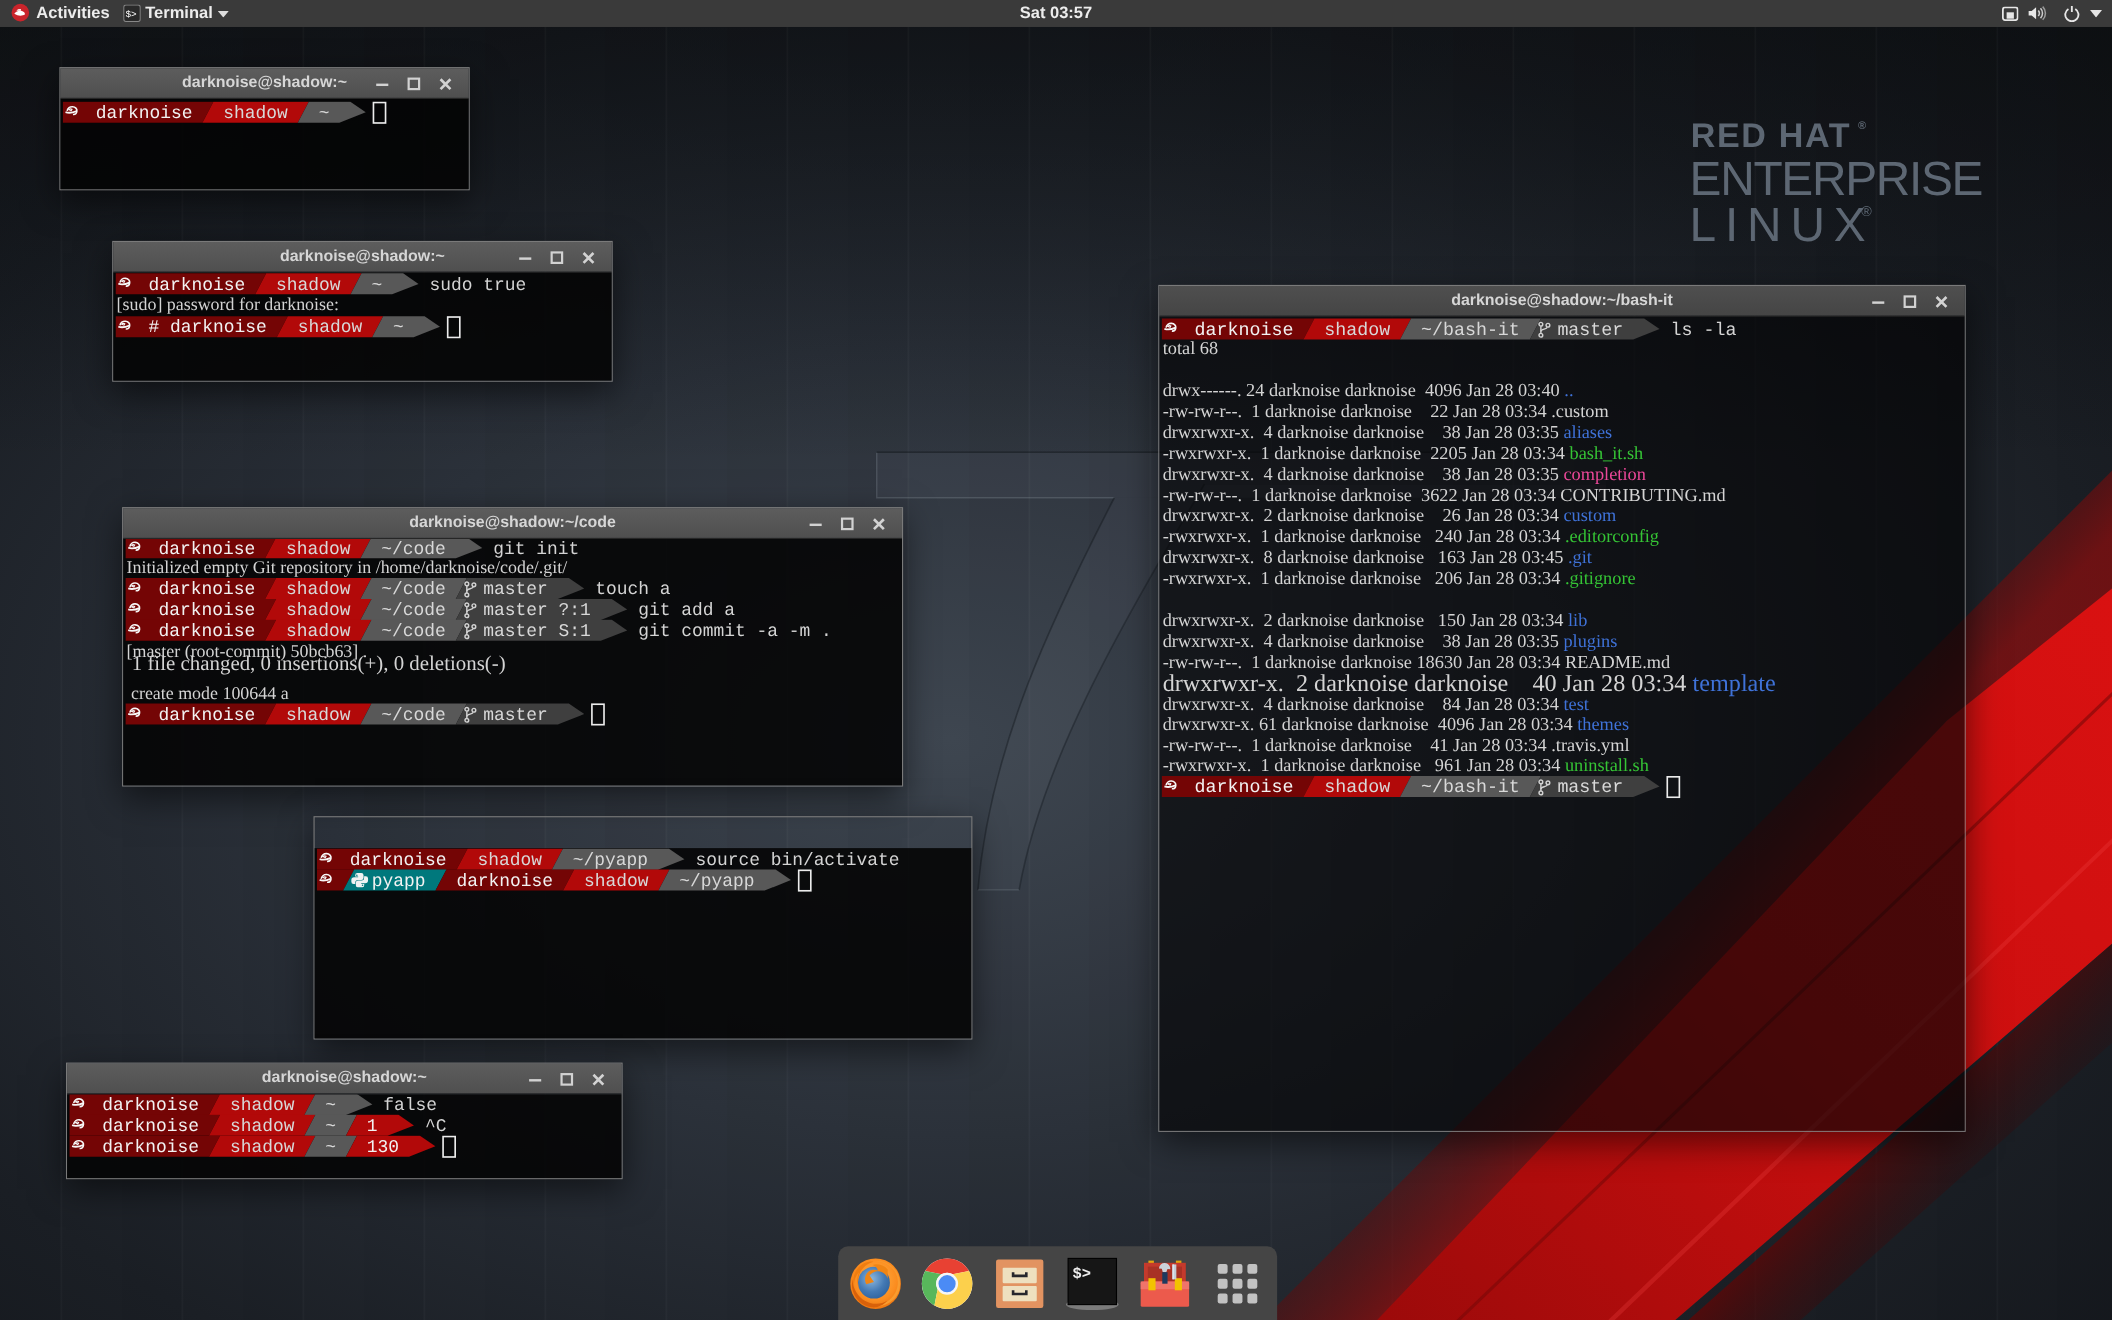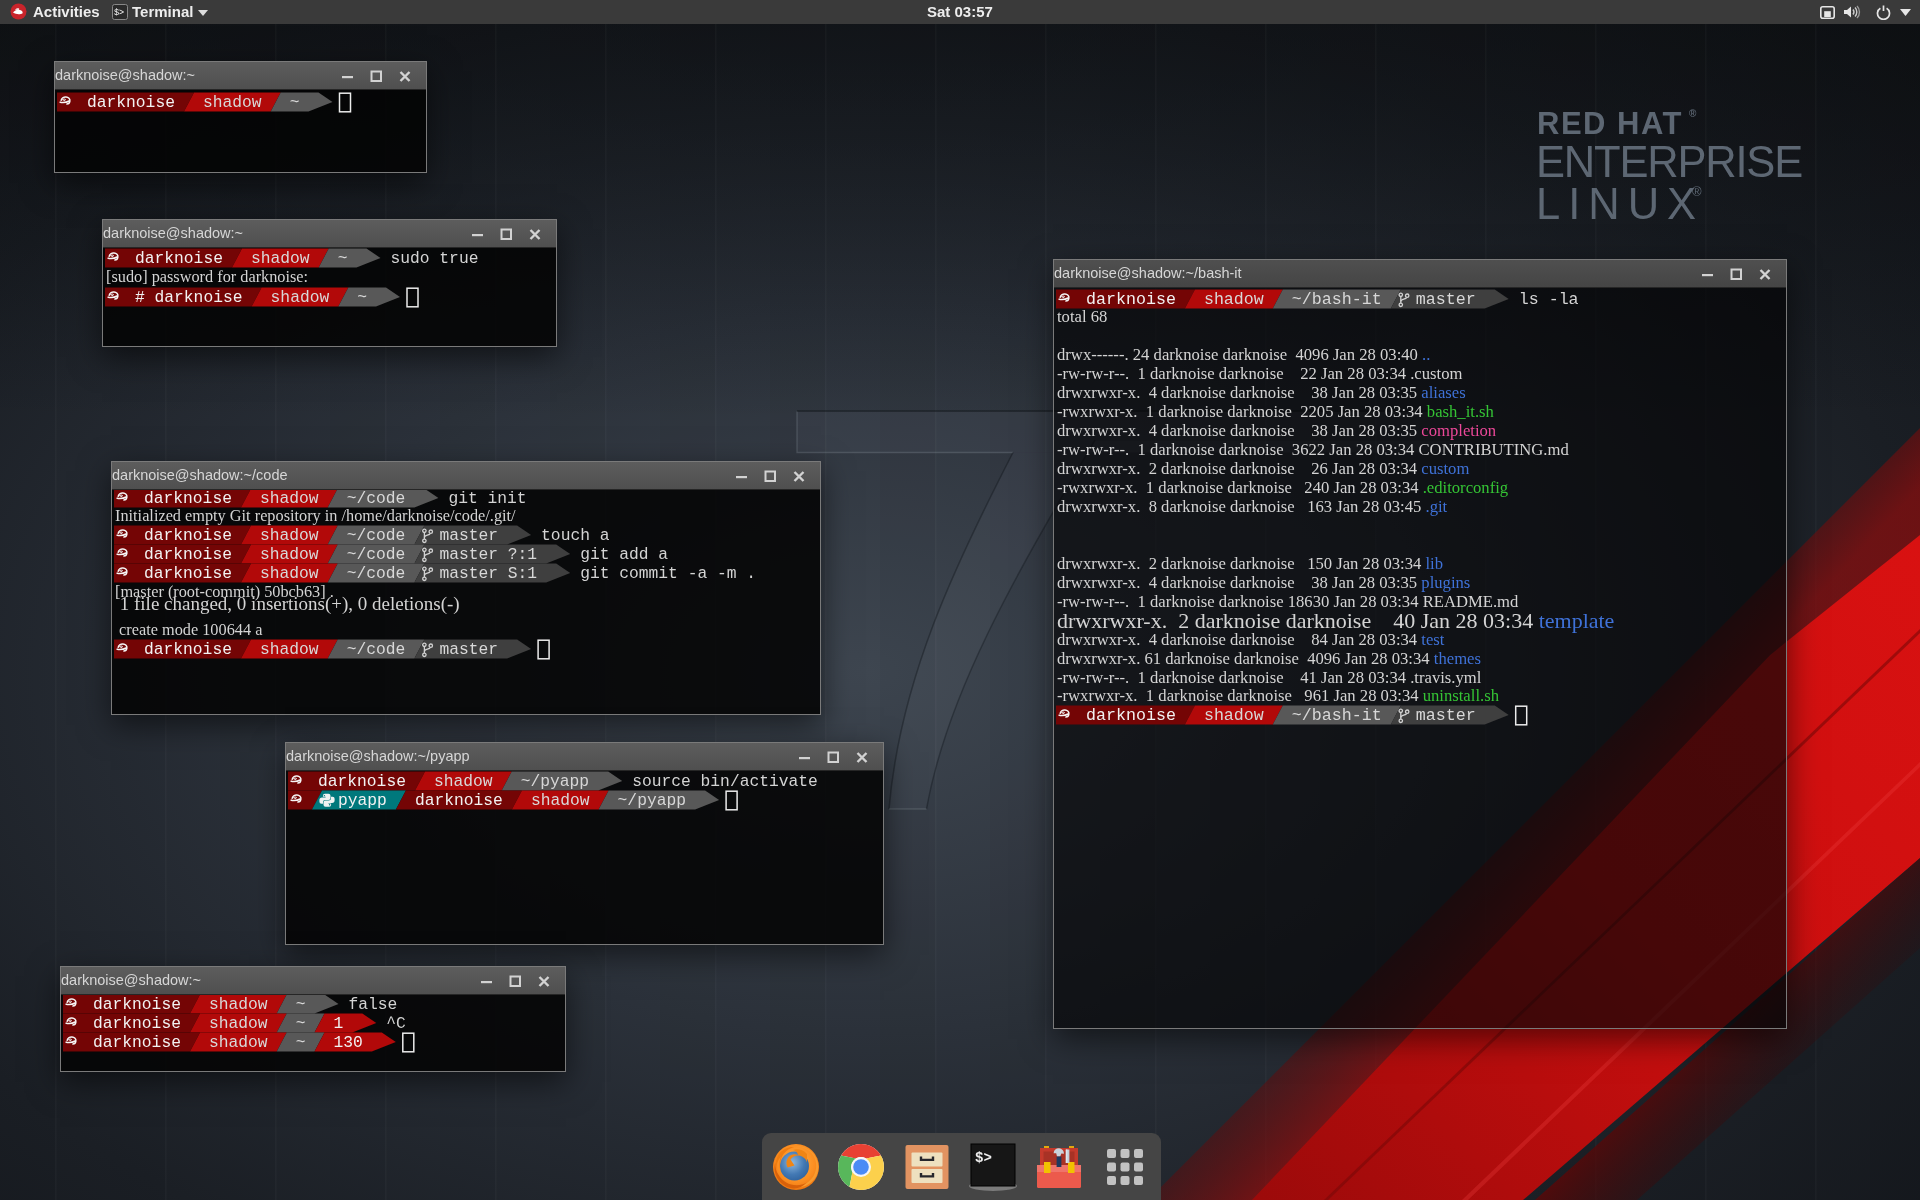--- a/index.html
+++ b/index.html
@@ -1,21 +1,21 @@
 <!DOCTYPE html>
 <html><head><meta charset="utf-8"><style>
 *{margin:0;padding:0;box-sizing:border-box;-webkit-font-smoothing:antialiased}
 html,body{width:1920px;height:1200px;overflow:hidden;background:#1b1f24;font-family:"Liberation Sans",sans-serif}
 #stage{position:relative;width:1920px;height:1200px}
 #wall{position:absolute;left:0;top:0}
 #topbar{position:absolute;left:0;top:0;width:1920px;height:24px;background:#3a3a3a;will-change:transform}
 .tbtxt{position:absolute;top:2.5px;font-size:15px;font-weight:bold;color:#ededed}
 .win{position:absolute;border:1px solid #7a7a7a;box-shadow:0 10px 30px rgba(0,0,0,0.55);will-change:transform}
 .tbar{height:28px;border-bottom:1px solid #262626;position:relative}
-.title{position:absolute;left:0;right:0;top:4.5px;font-size:14.5px;font-weight:normal;color:#d6d6d6}
+.title{position:absolute;left:0;right:0;text-align:center;top:4.5px;font-size:14.5px;font-weight:bold;color:#d6d6d6}
 .btns{position:absolute;right:4px;top:0}
 .term{position:absolute;left:0;top:28px;right:0;bottom:0;overflow:hidden}
 .tl{position:absolute;white-space:pre;font-family:Liberation Serif, serif;font-size:16.3px;line-height:19.5px;color:#d4d4d4}
 .pr{position:absolute}
 #dock{position:absolute;left:762px;top:1133px;width:399px;height:67px;background:#454545;border-radius:9px 9px 0 0}
 </style></head><body>
 <div id="stage">
 <svg id="wall" style="will-change:transform" width="1920" height="1200" viewBox="0 0 1920 1200">
 <defs>
 <radialGradient id="vig" cx="0.45" cy="0.56" r="0.75">
@@ -258,28 +258,20 @@
 <path d="M3,4.9 V11.5"></path>
 <path d="M3,9.8 C3,7.2 8.2,8 8.8,5.9"></path>
 <circle cx="9.4" cy="4.1" r="1.7"></circle>
 </g>
           <text x="325.4" y="15.2" fill="#d8d8d8">master</text>
           <rect x="424.1" y="1.2" width="11" height="18.6" fill="none" stroke="#ececec" stroke-width="1.5"></rect>
         </svg>
       </div>
 </div>
 <div class="win" style="left:285px;top:742px;width:599px;height:203px">
-<div class="tbar" style="background:linear-gradient(#5d5d5d,#4f4f4f)">
-        <span class="title">darknoise@shadow:~/pyapp</span>
-        <svg class="btns" width="88" height="28" viewBox="0 0 88 28">
-<rect x="8" y="14" width="11" height="2.2" fill="#d2d2d2"></rect>
-<rect x="37.5" y="9.5" width="9.5" height="9.5" fill="none" stroke="#d2d2d2" stroke-width="2"></rect>
-<path d="M66.5,10 l9,9 M75.5,10 l-9,9" stroke="#d2d2d2" stroke-width="2.4"></path>
-</svg>
-      </div>
 <div class="term" style="background:rgba(3,3,4,0.87)">
         <svg class="pr" style="left:2px;top:-0.5px" width="595" height="21" font-family="Liberation Mono, monospace" font-size="16.3px">
           <polygon points="0.0,0.5 137.0,0.5 127.0,19.6 0.0,19.6" fill="#740505"></polygon>
           <polygon points="137.0,0.5 223.7,0.5 213.7,19.6 127.0,19.6" fill="#b20909"></polygon>
           <polygon points="223.7,0.5 320.2,0.5 334.2,10.1 310.2,19.6 213.7,19.6" fill="#585858"></polygon>
           <g transform="translate(3.0,2.2) scale(0.88)" fill="none" stroke="#f7f7f7">
 <path d="M1.2,7.6 C1.6,4.8 4.2,3.0 6.8,3.2 C9.6,3.4 11.6,5.4 11.2,7.9 C10.9,10.2 9.2,11.4 7.2,11.2" stroke-width="1.7"></path>
 <path d="M-0.5,8.8 C2.5,9.8 6.5,9.6 11,7.6" stroke-width="1.9"></path>
 <path d="M2.8,6.2 C3.8,5.4 5.2,5.3 6.2,5.9 L5.4,7.3 Z" stroke-width="1.1"></path>
 </g>
@@ -407,20 +399,21 @@
         <div class="tl" style="left:3px;top:19.4px;font-size:16.65px"><span style="color:#d4d4d4">total 68</span></div>
         <div class="tl" style="left:3px;top:57.3px;font-size:16.65px"><span style="color:#d4d4d4">drwx------. 24 darknoise darknoise  4096 Jan 28 03:40 </span><span style="color:#3f72d8">..</span></div>
         <div class="tl" style="left:3px;top:76.3px;font-size:16.65px"><span style="color:#d4d4d4">-rw-rw-r--.  1 darknoise darknoise    22 Jan 28 03:34 </span><span style="color:#d4d4d4">.custom</span></div>
         <div class="tl" style="left:3px;top:95.2px;font-size:16.65px"><span style="color:#d4d4d4">drwxrwxr-x.  4 darknoise darknoise    38 Jan 28 03:35 </span><span style="color:#3f72d8">aliases</span></div>
         <div class="tl" style="left:3px;top:114.2px;font-size:16.65px"><span style="color:#d4d4d4">-rwxrwxr-x.  1 darknoise darknoise  2205 Jan 28 03:34 </span><span style="color:#35c435">bash_it.sh</span></div>
         <div class="tl" style="left:3px;top:133.2px;font-size:16.65px"><span style="color:#d4d4d4">drwxrwxr-x.  4 darknoise darknoise    38 Jan 28 03:35 </span><span style="color:#ec4899">completion</span></div>
         <div class="tl" style="left:3px;top:152.1px;font-size:16.65px"><span style="color:#d4d4d4">-rw-rw-r--.  1 darknoise darknoise  3622 Jan 28 03:34 </span><span style="color:#d4d4d4">CONTRIBUTING.md</span></div>
         <div class="tl" style="left:3px;top:171.0px;font-size:16.65px"><span style="color:#d4d4d4">drwxrwxr-x.  2 darknoise darknoise    26 Jan 28 03:34 </span><span style="color:#3f72d8">custom</span></div>
         <div class="tl" style="left:3px;top:190.0px;font-size:16.65px"><span style="color:#d4d4d4">-rwxrwxr-x.  1 darknoise darknoise   240 Jan 28 03:34 </span><span style="color:#35c435">.editorconfig</span></div>
         <div class="tl" style="left:3px;top:208.9px;font-size:16.65px"><span style="color:#d4d4d4">drwxrwxr-x.  8 darknoise darknoise   163 Jan 28 03:45 </span><span style="color:#3f72d8">.git</span></div>
+        <div class="tl" style="left:3px;top:227.9px;font-size:16.65px"><span style="color:#d4d4d4">-rwxrwxr-x.  1 darknoise darknoise   206 Jan 28 03:34 </span><span style="color:#35c435">.gitignore</span></div>
         <div class="tl" style="left:3px;top:265.8px;font-size:16.65px"><span style="color:#d4d4d4">drwxrwxr-x.  2 darknoise darknoise   150 Jan 28 03:34 </span><span style="color:#3f72d8">lib</span></div>
         <div class="tl" style="left:3px;top:284.8px;font-size:16.65px"><span style="color:#d4d4d4">drwxrwxr-x.  4 darknoise darknoise    38 Jan 28 03:35 </span><span style="color:#3f72d8">plugins</span></div>
         <div class="tl" style="left:3px;top:303.7px;font-size:16.65px"><span style="color:#d4d4d4">-rw-rw-r--.  1 darknoise darknoise 18630 Jan 28 03:34 </span><span style="color:#d4d4d4">README.md</span></div>
         <div class="tl" style="left:3px;top:322.6px;font-size:22px"><span style="color:#d4d4d4">drwxrwxr-x.  2 darknoise darknoise    40 Jan 28 03:34 </span><span style="color:#3f72d8">template</span></div>
         <div class="tl" style="left:3px;top:341.6px;font-size:16.65px"><span style="color:#d4d4d4">drwxrwxr-x.  4 darknoise darknoise    84 Jan 28 03:34 </span><span style="color:#3f72d8">test</span></div>
         <div class="tl" style="left:3px;top:360.6px;font-size:16.65px"><span style="color:#d4d4d4">drwxrwxr-x. 61 darknoise darknoise  4096 Jan 28 03:34 </span><span style="color:#3f72d8">themes</span></div>
         <div class="tl" style="left:3px;top:379.5px;font-size:16.65px"><span style="color:#d4d4d4">-rw-rw-r--.  1 darknoise darknoise    41 Jan 28 03:34 </span><span style="color:#d4d4d4">.travis.yml</span></div>
         <div class="tl" style="left:3px;top:398.4px;font-size:16.65px"><span style="color:#d4d4d4">-rwxrwxr-x.  1 darknoise darknoise   961 Jan 28 03:34 </span><span style="color:#35c435">uninstall.sh</span></div>
         <svg class="pr" style="left:2px;top:417.4px" width="794" height="21" font-family="Liberation Mono, monospace" font-size="16.65px">
           <polygon points="0.0,0.5 138.9,0.5 128.9,19.6 0.0,19.6" fill="#740505"></polygon>

